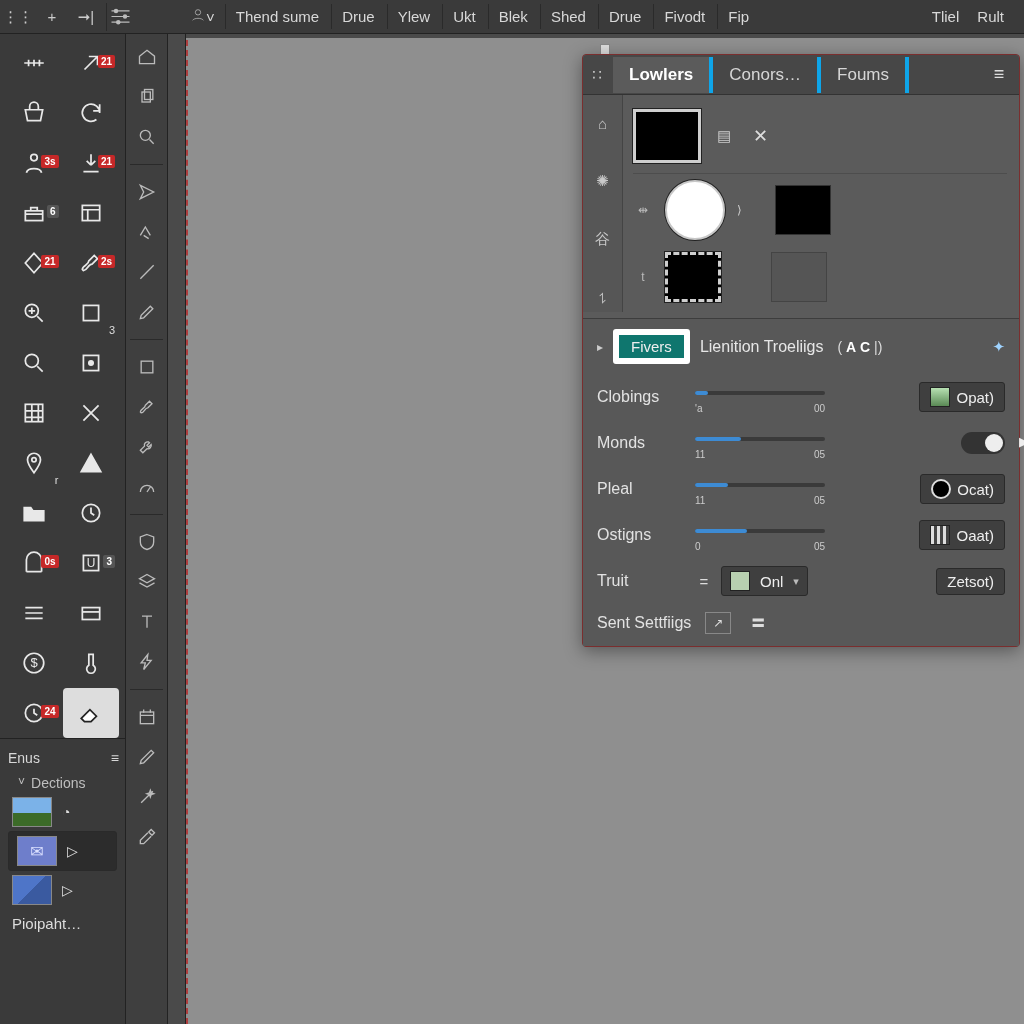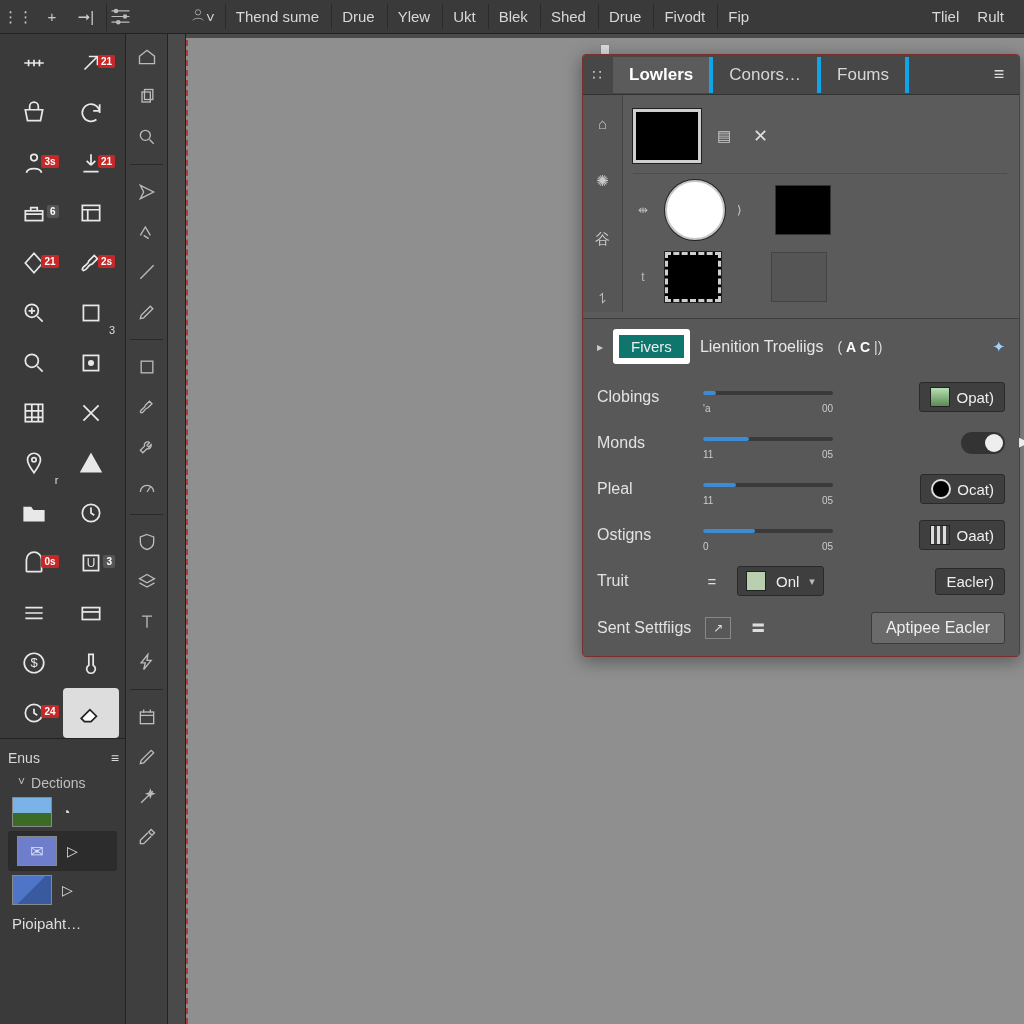--- a/index.html
+++ b/index.html
@@ -161,21 +161,21 @@
   .props .hdr .chip{
     background:#0f766e; border:6px solid #ffffff; padding:3px 12px; border-radius:3px;
     color:#eee; font-size:15px;
   }
   .props .hdr .title{ color:#e6e6e6; font-size:16px;}
   .props .hdr .meta{ color:#ddd; font-size:14px; margin-left:4px;}
   .props .hdr .meta b{ color:#fff;}
   .props .hdr .wand{ margin-left:auto; color:#9fd3ff;}
 
   .prow{
-    display:flex; align-items:center; gap:16px; height:46px;
+    display:flex; align-items:center; gap:8px; height:46px;
   }
   .prow .lab{ width:90px; color:#e2e2e2; font-size:16px;}
   .slider{
     position:relative; flex:0 0 130px; height:30px;
   }
   .slider .track{ position:absolute; left:0; right:0; top:9px; height:4px; background:#3a3a3a; border-radius:2px;}
   .slider .fill{ position:absolute; left:0; top:9px; height:4px; background:#3d8bd4; border-radius:2px;}
   .slider .tick-l{ position:absolute; left:0; bottom:-2px; font-size:10px; color:#ccc;}
   .slider .tick-r{ position:absolute; right:0; bottom:-2px; font-size:10px; color:#ccc;}
   .btn{
@@ -666,23 +666,22 @@
       </div>
 
     <div class="prow">
       <div class="lab">Truit</div>
       <div class="eq">=</div>
       <div class="sel">
         <span class="swatch" style="background:#b8d0b0"></span>
         <span>Onl</span>
         <span class="dd">▾</span>
       </div>
-      <div class="btn" style="margin-left:auto;">Eacler)</div>
+      <div class="btn" style="margin-left:auto;">Zetsot)</div>
     </div>
 
     <div class="footer">
       <span class="lab">Sent Settfiigs</span>
       <span class="iconbox">↗</span>
       <span class="iconbox" style="border:none;font-size:16px;">〓</span>
-      <span class="bigbtn">Aptipee Eacler</span>
     </div>
   </div>
 </div>
 
 </body></html>

